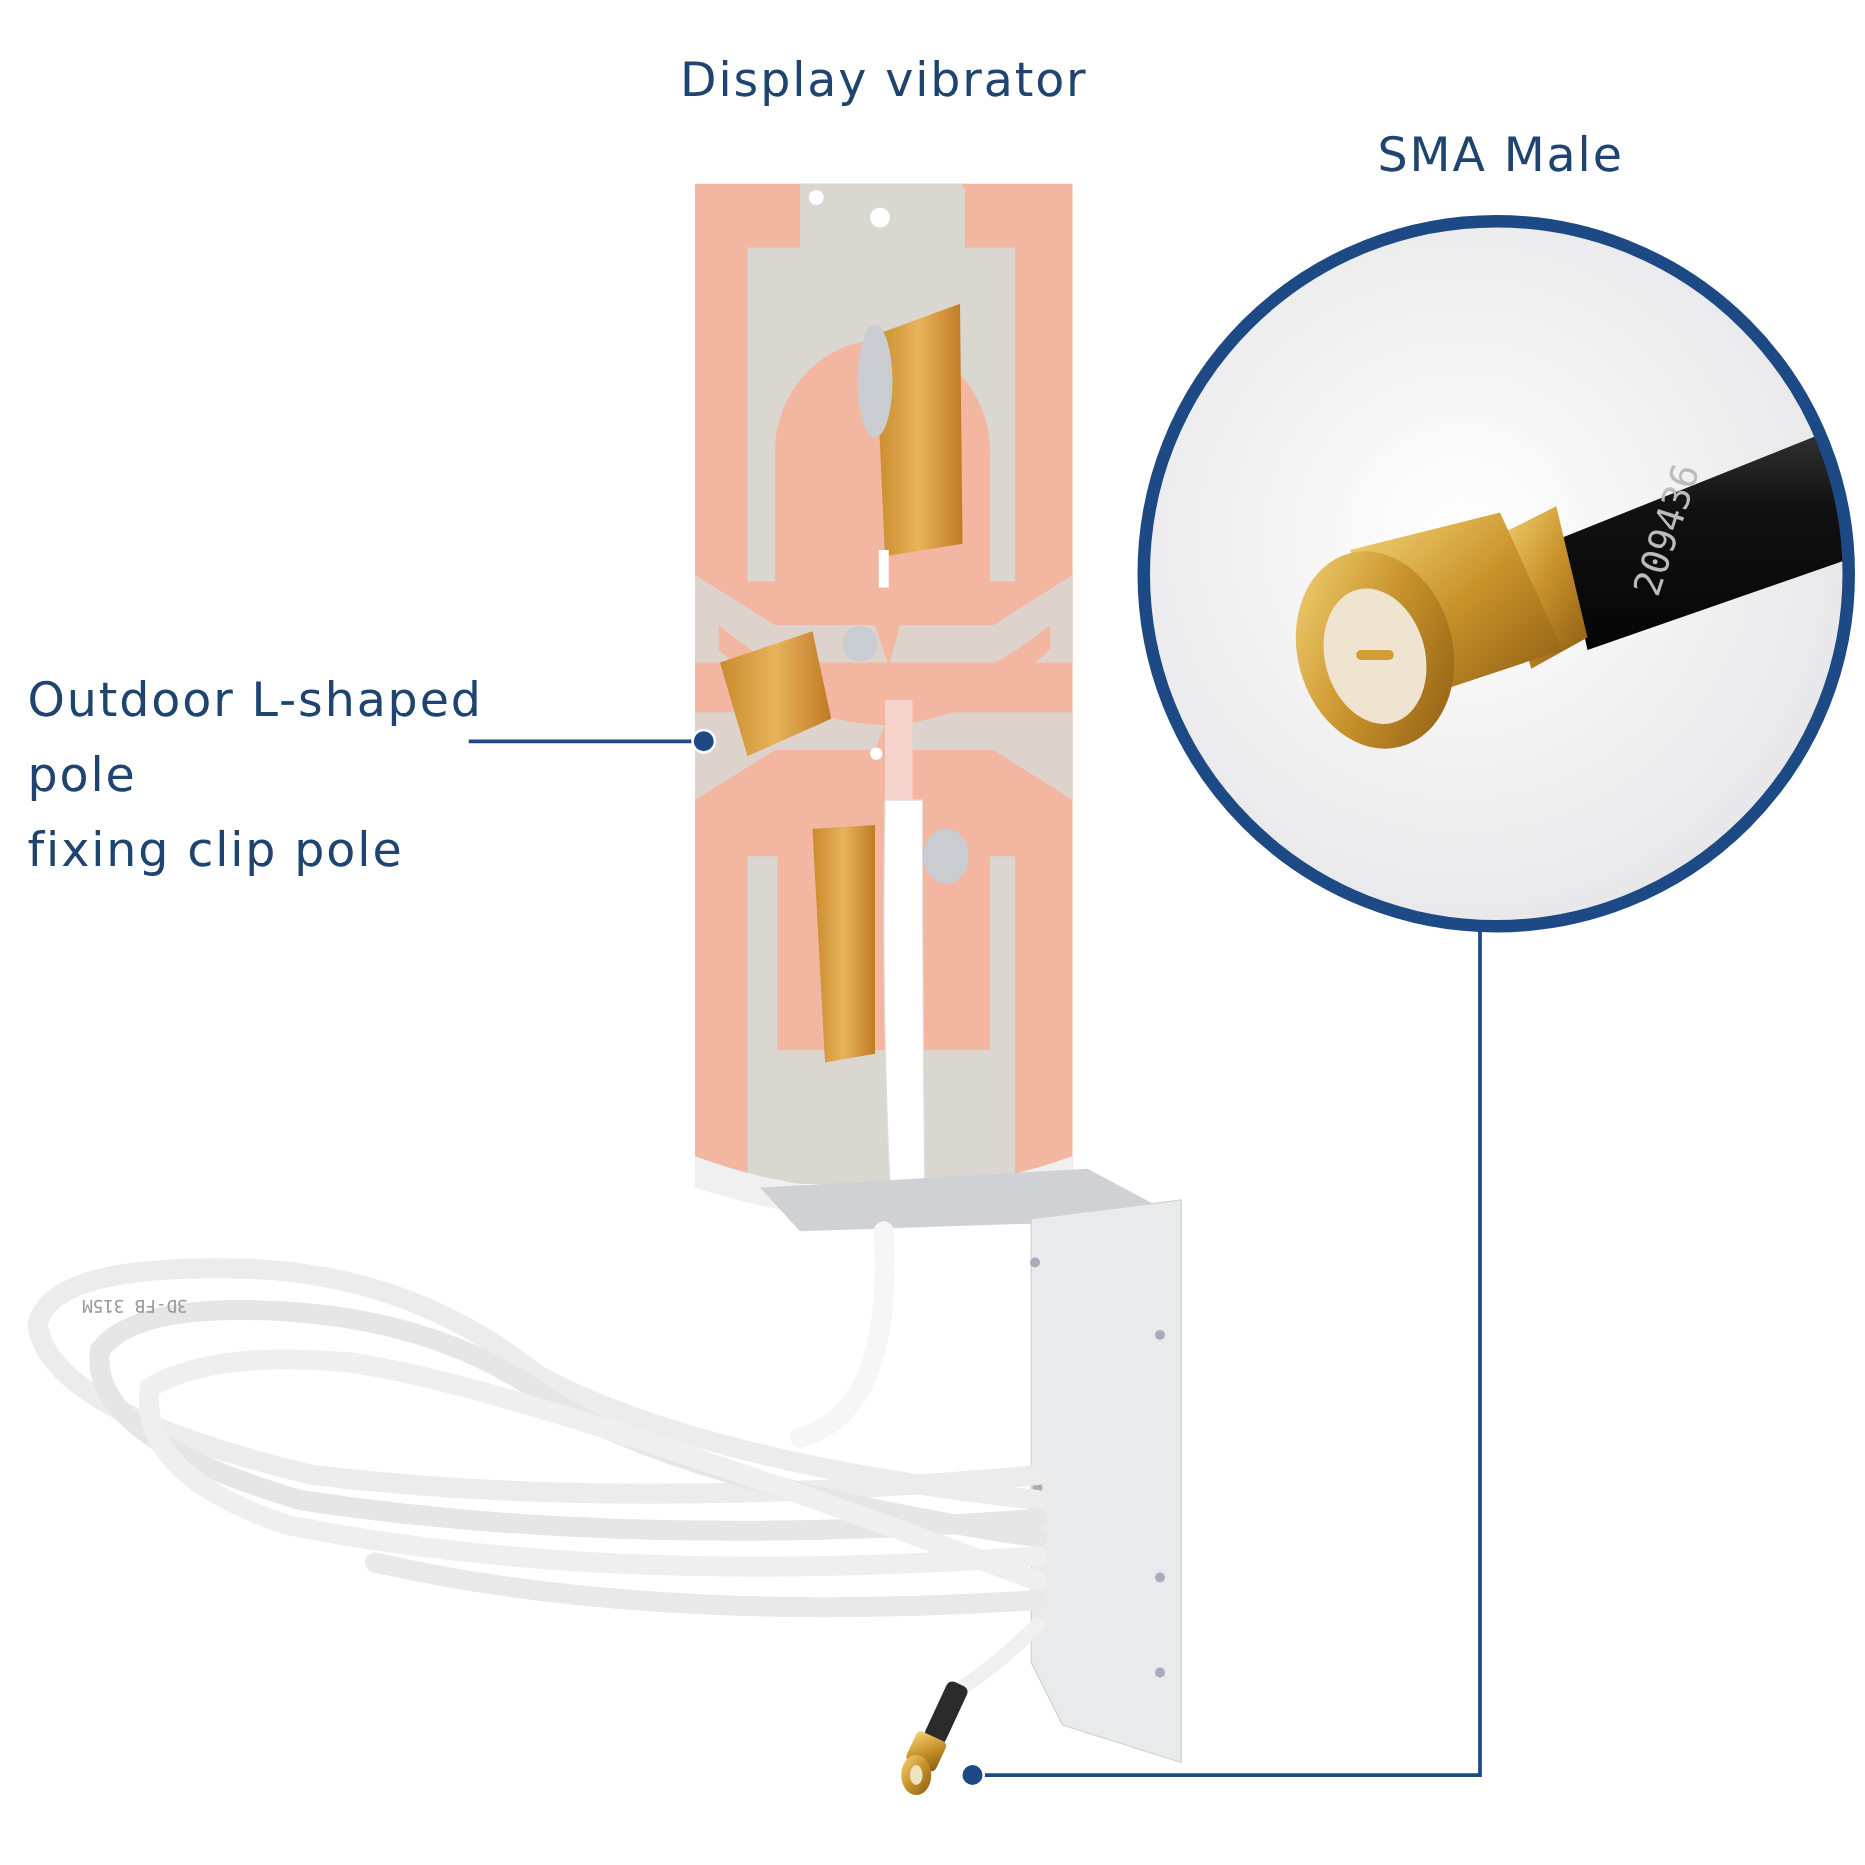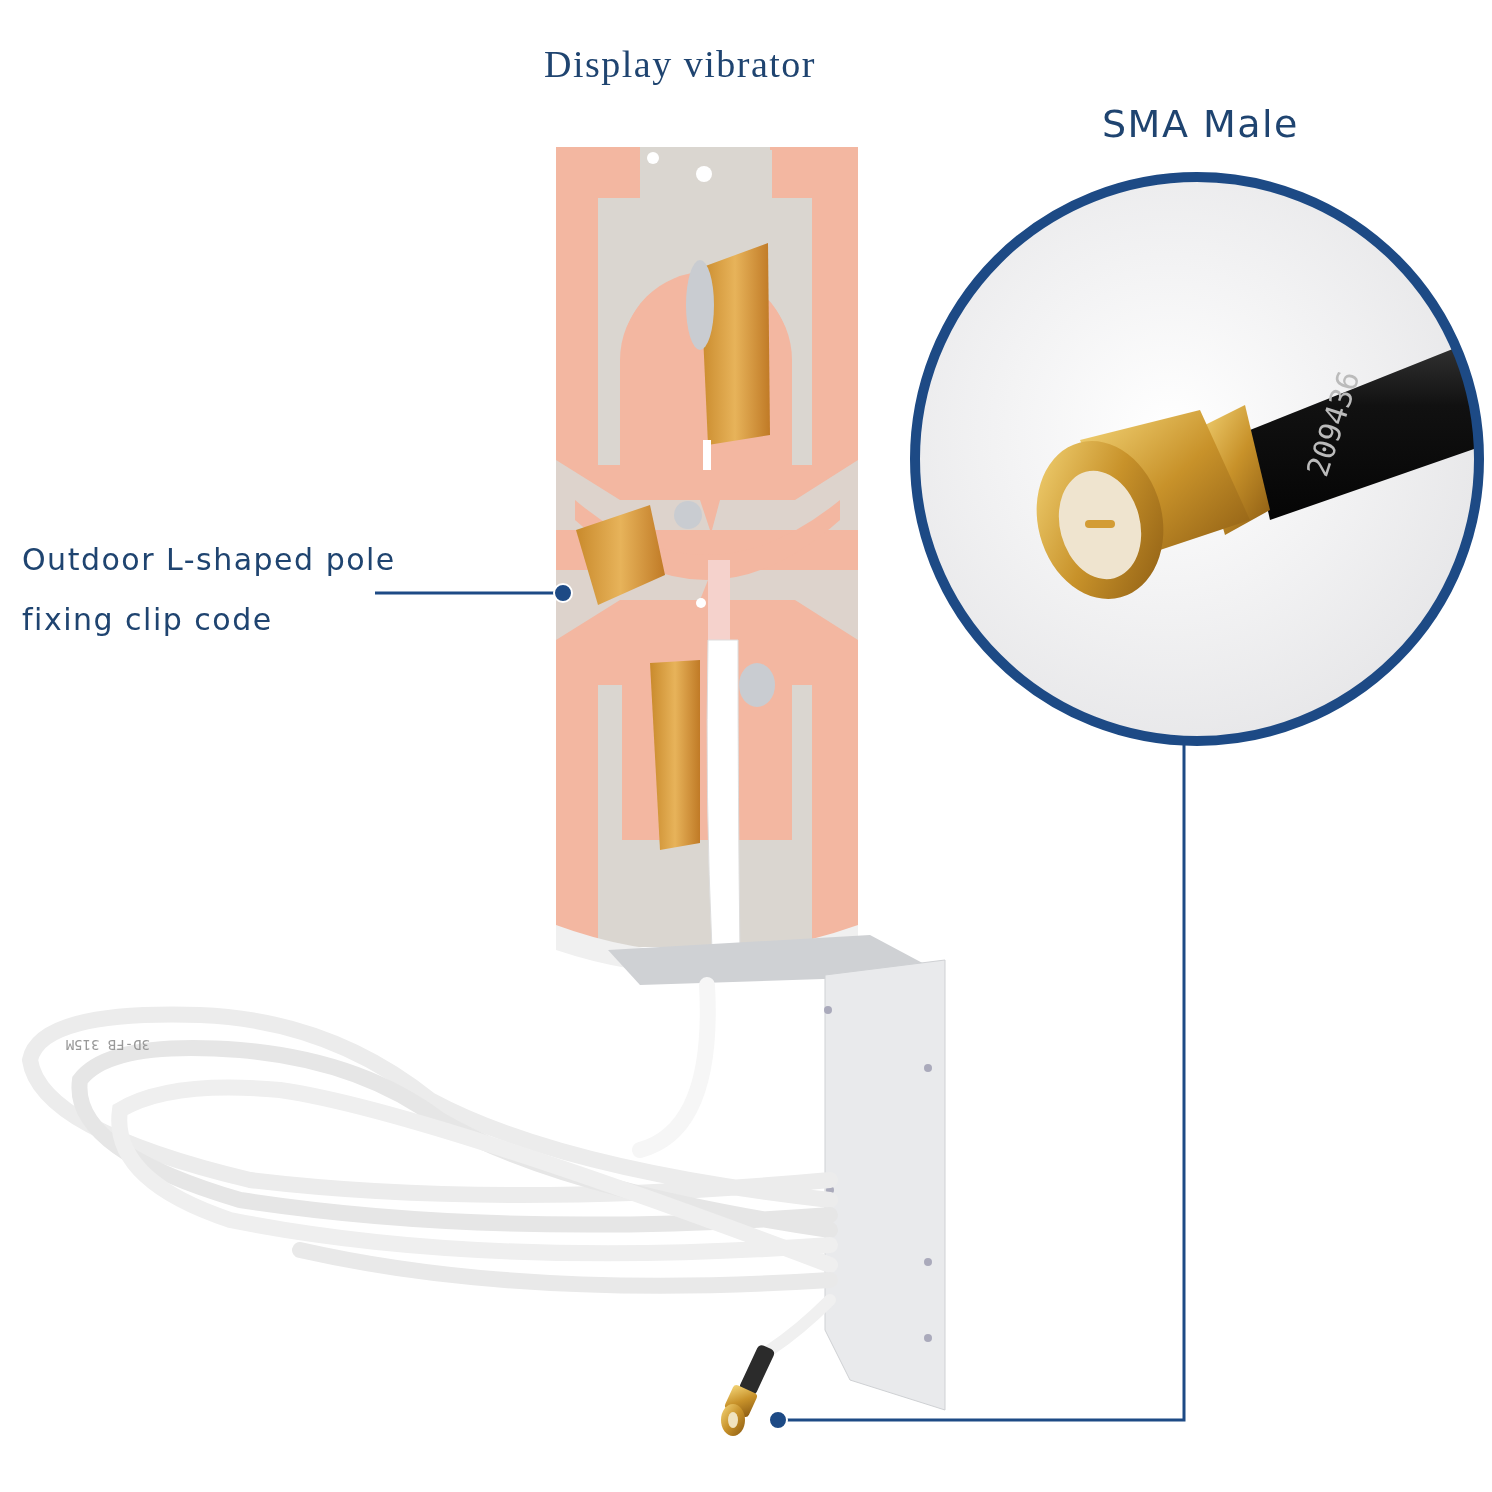--- a/index.html
+++ b/index.html
@@ -1,20 +1,20 @@
 <!DOCTYPE html>
 <html><head>
 <meta charset="utf-8">
 <style>
   html, body { margin: 0; padding: 0; background: #ffffff; }
   body { width: 1492px; height: 1492px; position: relative; overflow: hidden; font-family: "DejaVu Sans", sans-serif; }
   .label { position: absolute; color: var(--label-color, #1f4470); letter-spacing: 1.5px; white-space: nowrap; }
-  #lbl-display { left: 544px; top: 42px; font-size: 38px; font-family: Liberation Serif, serif; }
+  #lbl-display { left: 544px; top: 42px; font-size: 38px; }
   #lbl-sma { left: 1102px; top: 102px; font-size: 38px; text-align: center; }
-  #lbl-clip { left: 22px; top: 530px; font-size: 30px; line-height: 60px; white-space: normal; width: 440px; }
+  #lbl-clip { left: 22px; top: 530px; font-size: 38px; line-height: 60px; white-space: normal; width: 440px; }
   .scene { position: absolute; left: 0; top: 0; width: 1492px; height: 1492px; }
 </style>
 </head>
 <body style="--label-color: #1f4470;">
 
 <svg class="scene" viewBox="0 0 1492 1492" xmlns="http://www.w3.org/2000/svg">
   <defs>
     <linearGradient id="gold" x1="0" y1="0" x2="1" y2="1">
       <stop offset="0" stop-color="#f5d77a"></stop>
       <stop offset="0.5" stop-color="#c8922a"></stop>
@@ -118,14 +118,14 @@
     <polyline points="1184,745 1184,1420 778,1420"></polyline>
   </g>
   <circle cx="563" cy="593" r="9" fill="#1d4a85" stroke="#fff" stroke-width="2"></circle>
   <circle cx="778" cy="1420" r="9" fill="#1d4a85" stroke="#fff" stroke-width="2"></circle>
 </svg>
 
 <div class="label" id="lbl-display">Display vibrator</div>
 <div class="label" id="lbl-sma">SMA Male</div>
 <div class="label" id="lbl-clip">
   <div>Outdoor L-shaped pole</div>
-  <div>fixing clip code</div>
+  <div>fixing clip pole</div>
 </div>
 
 </body></html>

